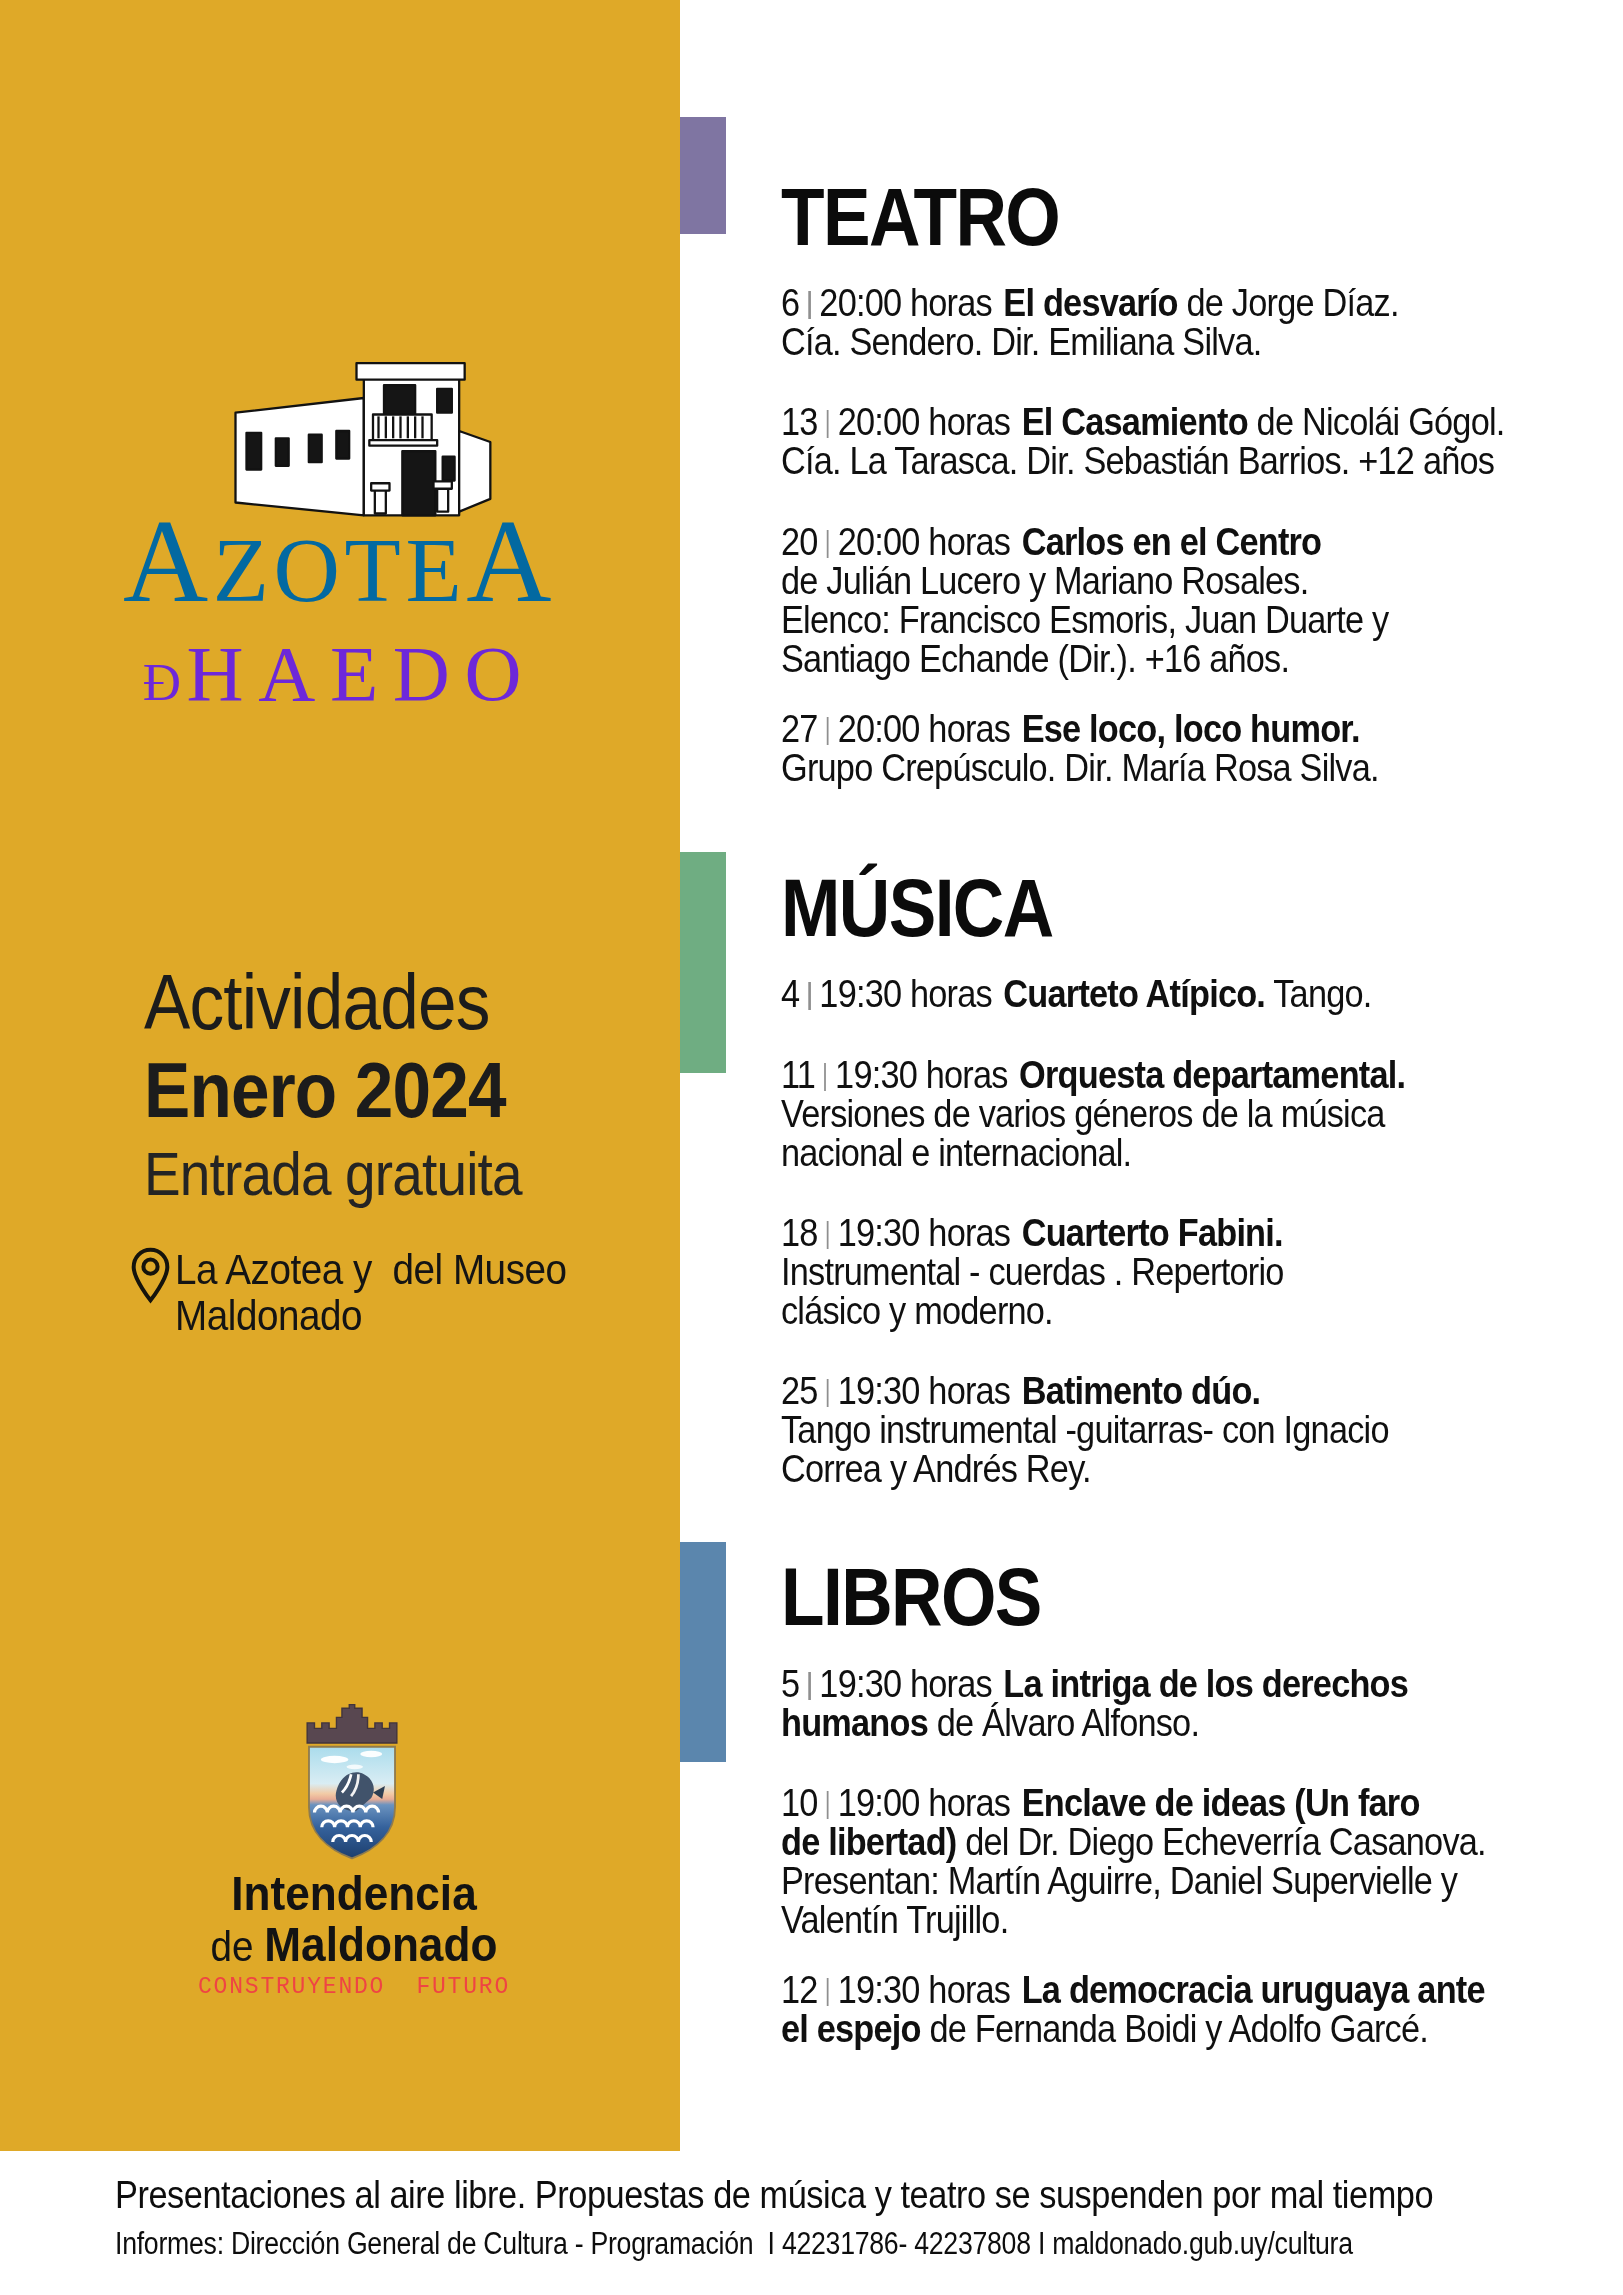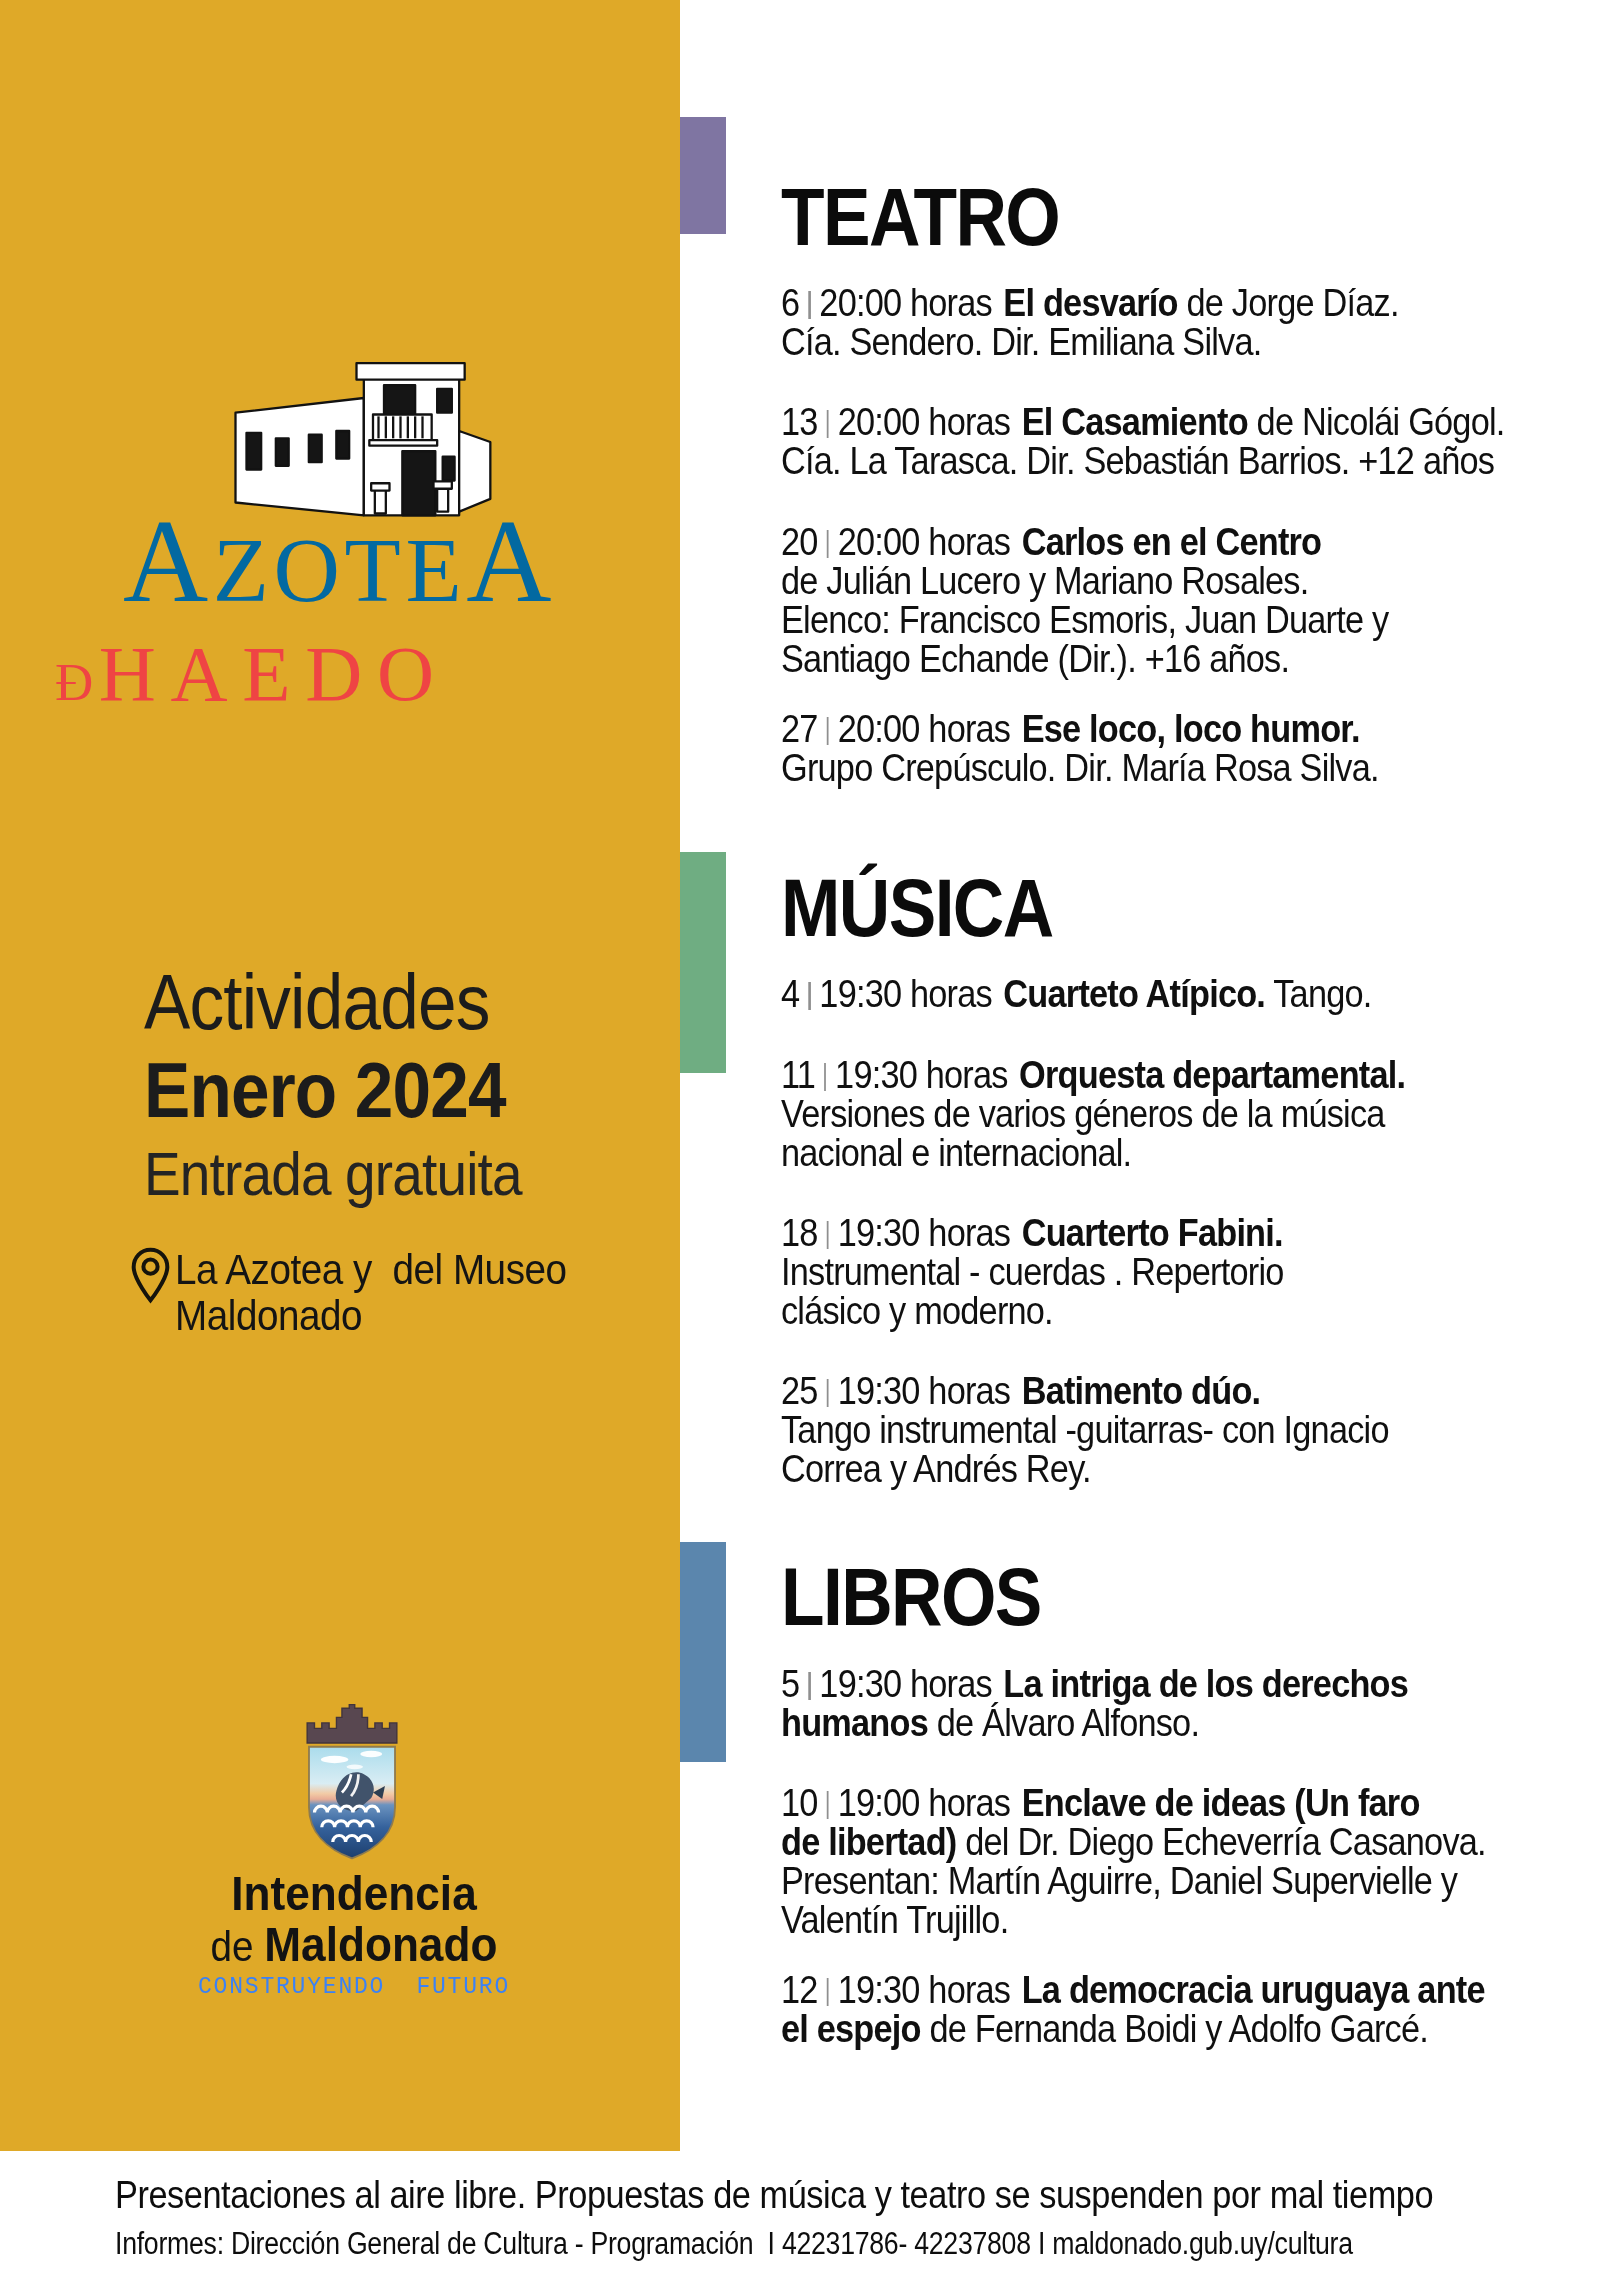--- a/index.html
+++ b/index.html
@@ -8,40 +8,40 @@
     font-family:"Liberation Sans",sans-serif;overflow:hidden;color:#121212;
   }
   .abs{position:absolute;}
   
   .yellow-col{left:0;top:0;width:680px;height:2151px;background:#DFA928;}
   
   .logo-azotea{left:55px;top:503px;width:569px;text-align:center;
     font-family:"Liberation Serif",serif;color:#0369a1;line-height:1;letter-spacing:4.6px;white-space:pre;}
   .logo-azotea .cap{font-size:118px;}
   .logo-azotea .mid{font-size:92px;}
-  .logo-haedo{left:55px;top:634px;width:569px;text-align:left;
-    font-family:"Liberation Serif",serif;color:#ef4444;line-height:1;white-space:pre;}
+  .logo-haedo{left:55px;top:634px;width:569px;text-align:center;
+    font-family:"Liberation Serif",serif;color:#6d28d9;line-height:1;white-space:pre;}
   .logo-haedo .dstroke{font-size:53px;letter-spacing:5.5px;}
   .logo-haedo .haedo{font-size:79px;letter-spacing:14.7px;}
   
   .lt{left:144px;transform:scaleX(.9);transform-origin:left top;line-height:1.08;color:#1c1c1c;letter-spacing:-0.9px;white-space:pre;}
   .t-activities{top:961px;font-size:77px;font-weight:400;}
   .t-month{top:1049px;font-size:77px;font-weight:700;}
   .t-free{top:1142px;font-size:61px;font-weight:300;color:#242424;}
   .location{left:131px;top:1247px;display:flex;gap:5px;align-items:flex-start;}
   .loc-text{font-size:42px;line-height:46px;white-space:pre;transform:scaleX(.92);transform-origin:left top;color:#141414;letter-spacing:-0.5px;}
   
   .org-name{left:152px;top:1870px;width:404px;text-align:center;font-size:48px;font-weight:700;
     transform:scaleX(.92);transform-origin:center top;color:#131313;line-height:1;white-space:pre;}
   .org-name2{left:152px;top:1921px;width:404px;text-align:center;color:#131313;line-height:1;white-space:pre;
     transform:scaleX(.92);transform-origin:center top;}
   .org-name2 .de{font-size:42px;font-weight:400;}
   .org-name2 .muni{font-size:48px;font-weight:700;}
   .org-tagline{left:152px;top:1974px;width:404px;text-align:center;
-    font-family:"Liberation Mono",monospace;font-size:23px;letter-spacing:1.8px;color:#3b82f6;white-space:pre;}
+    font-family:"Liberation Mono",monospace;font-size:23px;letter-spacing:1.8px;color:#ef4444;white-space:pre;}
   
   .bar{width:46px;left:680px;}
   .bar-teatro{top:117px;height:117px;background:#7F75A2;}
   .bar-musica{top:852px;height:221px;background:#6FAD82;}
   .bar-libros{top:1542px;height:220px;background:#5B86AD;}
   
   .heading{left:781px;font-size:81px;line-height:81px;font-weight:700;letter-spacing:-1.8px;color:#0b0b0b;
     transform:scaleX(.88);transform-origin:left top;white-space:pre;}
   .h-teatro{top:177px;}
   .h-musica{top:868px;}

